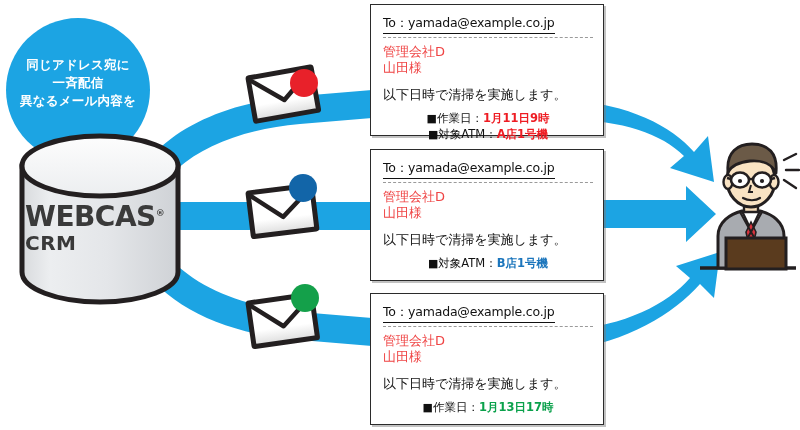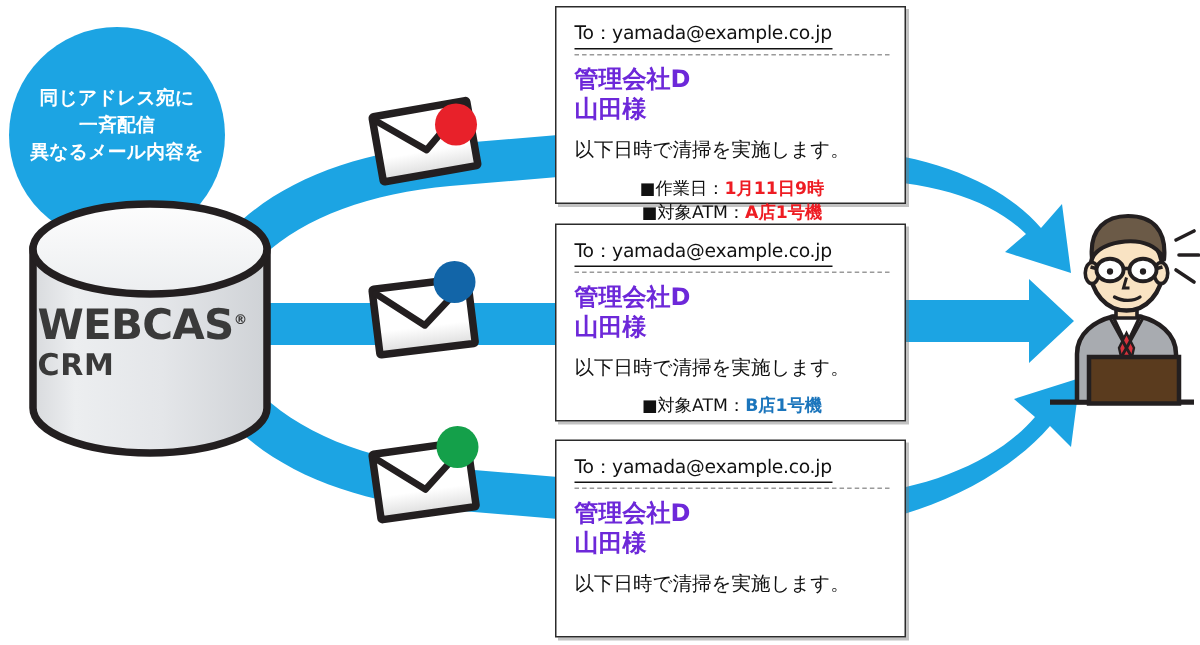--- a/index.html
+++ b/index.html
@@ -57,21 +57,21 @@
     font-size:12.5px;color:#111;
     font-family:"DejaVu Sans",sans-serif;
     letter-spacing:-0.2px;
     border-bottom:1.3px solid #111;
     display:inline-block;padding-bottom:1px;white-space:nowrap;
   }
   .dash-sep{
     border-top:1px dashed #9a9a9a;margin:3px 0 6px 0;height:0;
   }
   .recipient{
-    font-size:16px;font-weight:bold;color:#6d28d9;line-height:1.25;
+    font-size:13px;font-weight:normal;color:#ef4444;line-height:1.25;
     font-family:"DejaVu Sans",sans-serif;
   }
   .body-line{
     font-size:13px;color:#111;margin-top:10px;line-height:1.3;
     font-family:"DejaVu Sans",sans-serif;
   }
   .detail-block{margin-top:8px;}
   .detail-row{
     font-size:11.5px;color:#111;line-height:1.38;white-space:nowrap;
     font-family:"DejaVu Sans",sans-serif;
@@ -234,16 +234,17 @@
     </div>
   </div>
 
   <div class="card" id="card-3">
     <div class="to-line"><span>To：</span><span>yamada@example.co.jp</span></div>
     <div class="dash-sep"></div>
     <div class="recipient">管理会社D</div>
     <div class="recipient">山田様</div>
     <div class="body-line">以下日時で清掃を実施します。</div>
     <div class="detail-block">
+      <div class="detail-row"><span class="sq">■</span><span>作業日：</span><span class="hl hl-green">1月13日17時</span></div>
     </div>
   </div>
 
 </div>
 
 </body></html>

